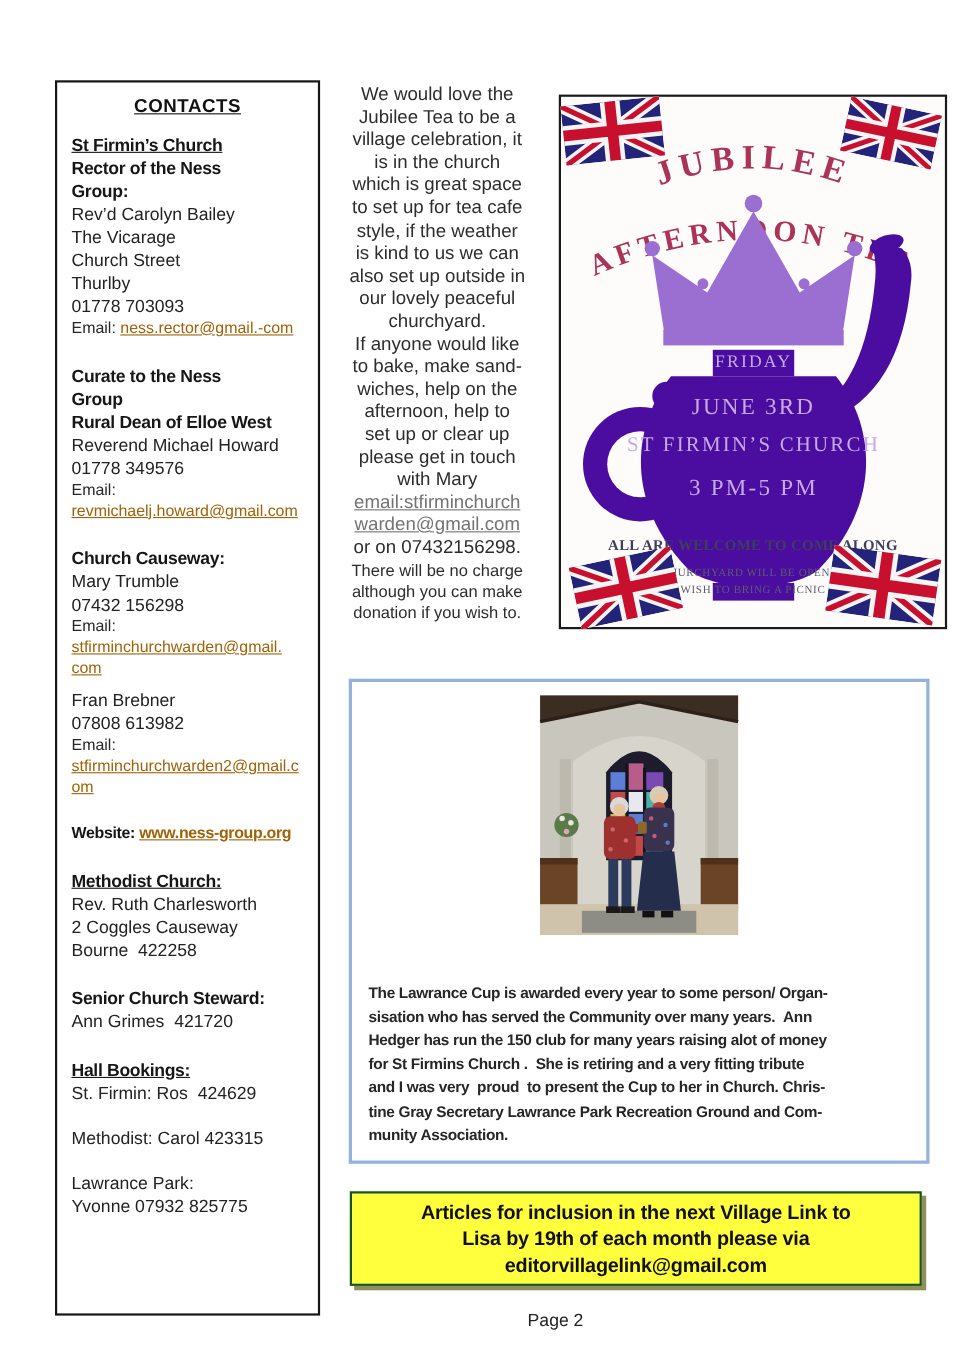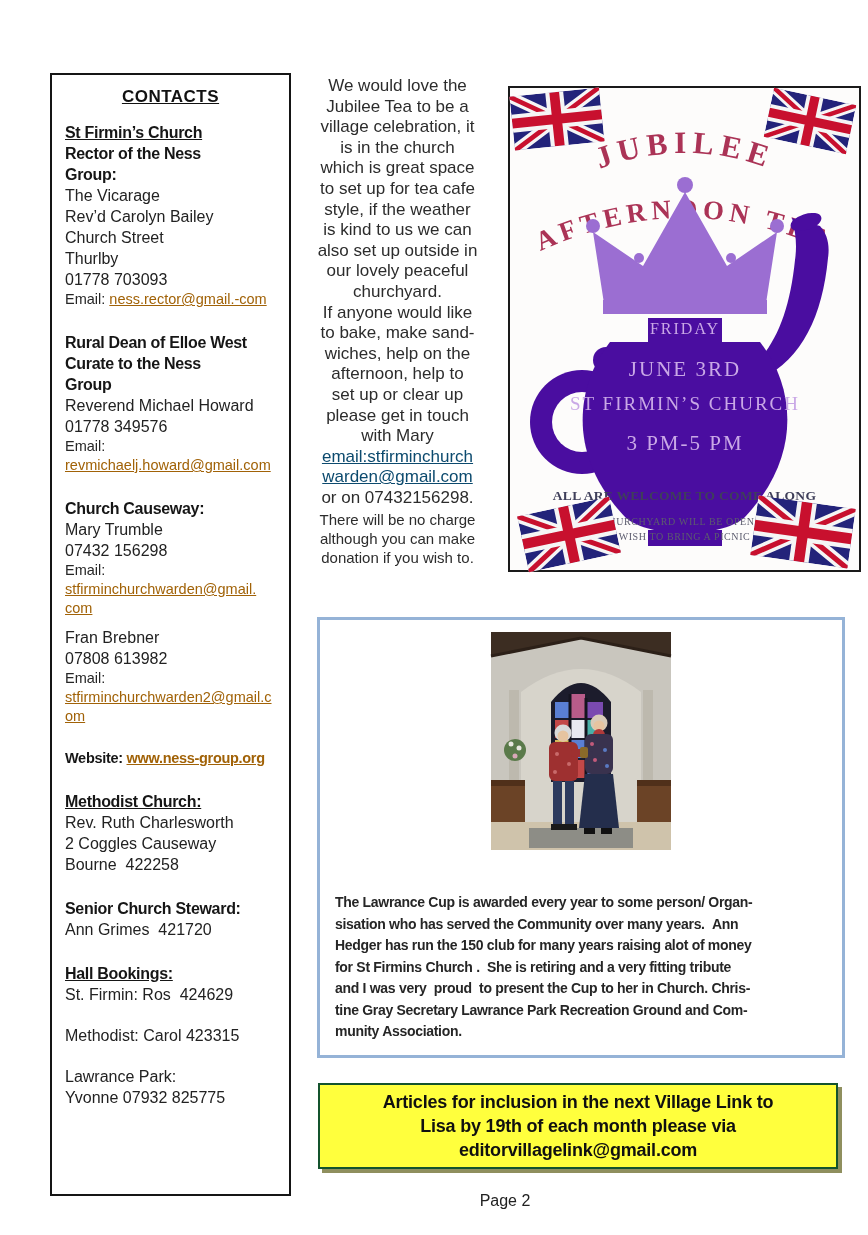--- a/index.html
+++ b/index.html
@@ -16,21 +16,21 @@
   .cbold{font-weight:bold;letter-spacing:-.3px;color:#161616;}
   .cund{text-decoration:underline;}
   .csmall{font-size:14.5px;line-height:19px;overflow-wrap:anywhere;}
   .clink{color:#a16207;text-decoration:underline;overflow-wrap:anywhere;}
   .wgap{margin-top:9px;}
 
   
   .midcol{position:absolute;left:291px;top:76px;width:213px;text-align:center;}
   .mpar{font-size:17px;line-height:20.6px;white-space:pre-line;color:#2c2c2c;}
   .mlink{display:block;font-size:17px;line-height:20.6px;white-space:pre-line;
-         color:#0c4a6e;text-decoration:underline;}
+         color:#737373;text-decoration:underline;}
   .mnote{font-size:15px;line-height:19px;white-space:pre-line;color:#2c2c2c;margin-top:2px;}
 
   
   .poster{position:absolute;left:508px;top:86px;width:353px;height:486px;
           border:2px solid #1a1a1a;box-sizing:border-box;background:#fdfcfb;}
   .poster svg.art{position:absolute;left:0;top:0;}
   .flag{position:absolute;}
   .f-tl{left:2px;top:4px;width:90px;height:54px;transform:rotate(-6deg);}
   .f-tr{left:258px;top:8px;width:84px;height:50px;transform:rotate(12deg);}
   .f-bl{left:12px;top:418px;width:94px;height:57px;transform:rotate(-12deg);}
@@ -80,32 +80,32 @@
     </defs>
   </svg>
 
   <div class="cbox">
     <div class="ctitle">CONTACTS</div>
 
     <div class="csec">
       <div class="cline cbold cund">St Firmin’s Church</div>
       <div class="cline cbold">Rector of the Ness
 Group:</div>
+      <div class="cline">Rev’d Carolyn Bailey</div>
       <div class="cline">The Vicarage</div>
-      <div class="cline">Rev’d Carolyn Bailey</div>
       <div class="cline">Church Street</div>
       <div class="cline">Thurlby</div>
       <div class="cline">01778 703093</div>
       <div class="csmall"><span>Email: </span><a class="clink" href="#">ness.rector@gmail.-com</a></div>
     </div>
 
     <div class="csec">
-      <div class="cline cbold">Rural Dean of Elloe West</div>
       <div class="cline cbold">Curate to the Ness
 Group</div>
+      <div class="cline cbold">Rural Dean of Elloe West</div>
       <div class="cline">Reverend Michael Howard</div>
       <div class="cline">01778 349576</div>
       <div class="csmall">Email:</div>
       <a class="clink csmall" href="#">revmichaelj.howard@gmail.com</a>
     </div>
 
     <div class="csec">
       <div class="cline cbold">Church Causeway:</div>
       <div class="cline">Mary Trumble</div>
       <div class="cline">07432 156298</div>

